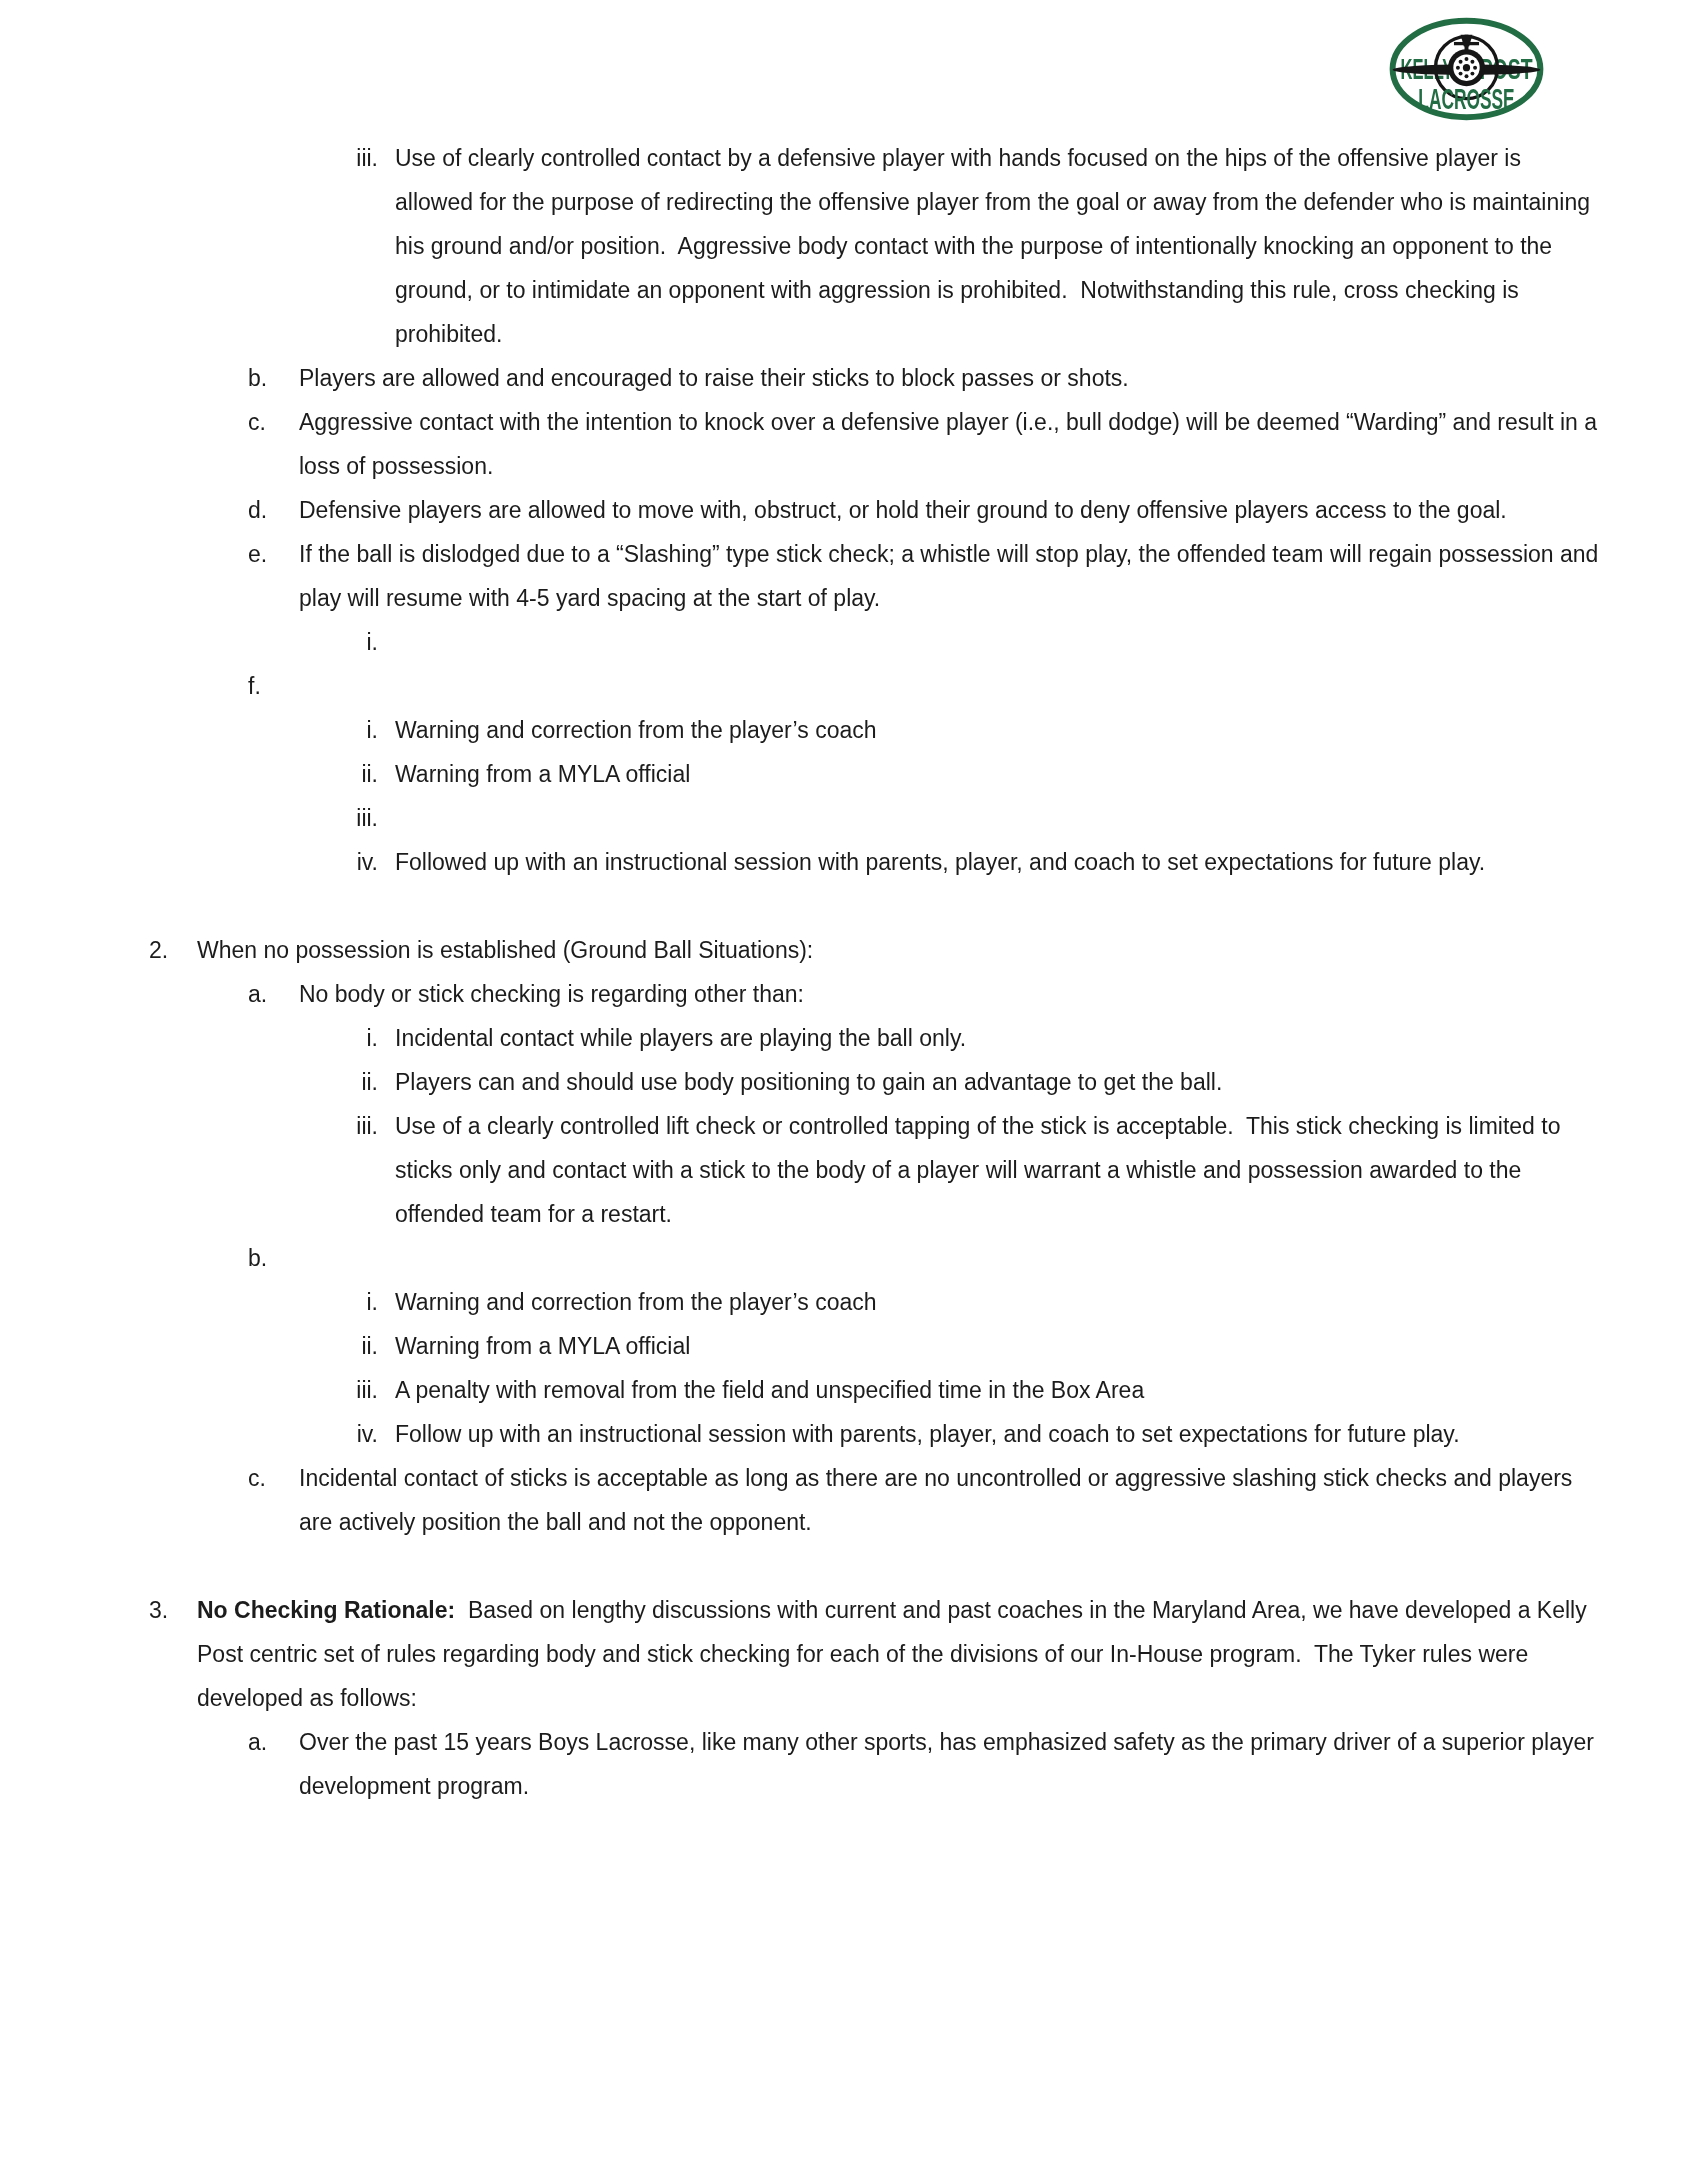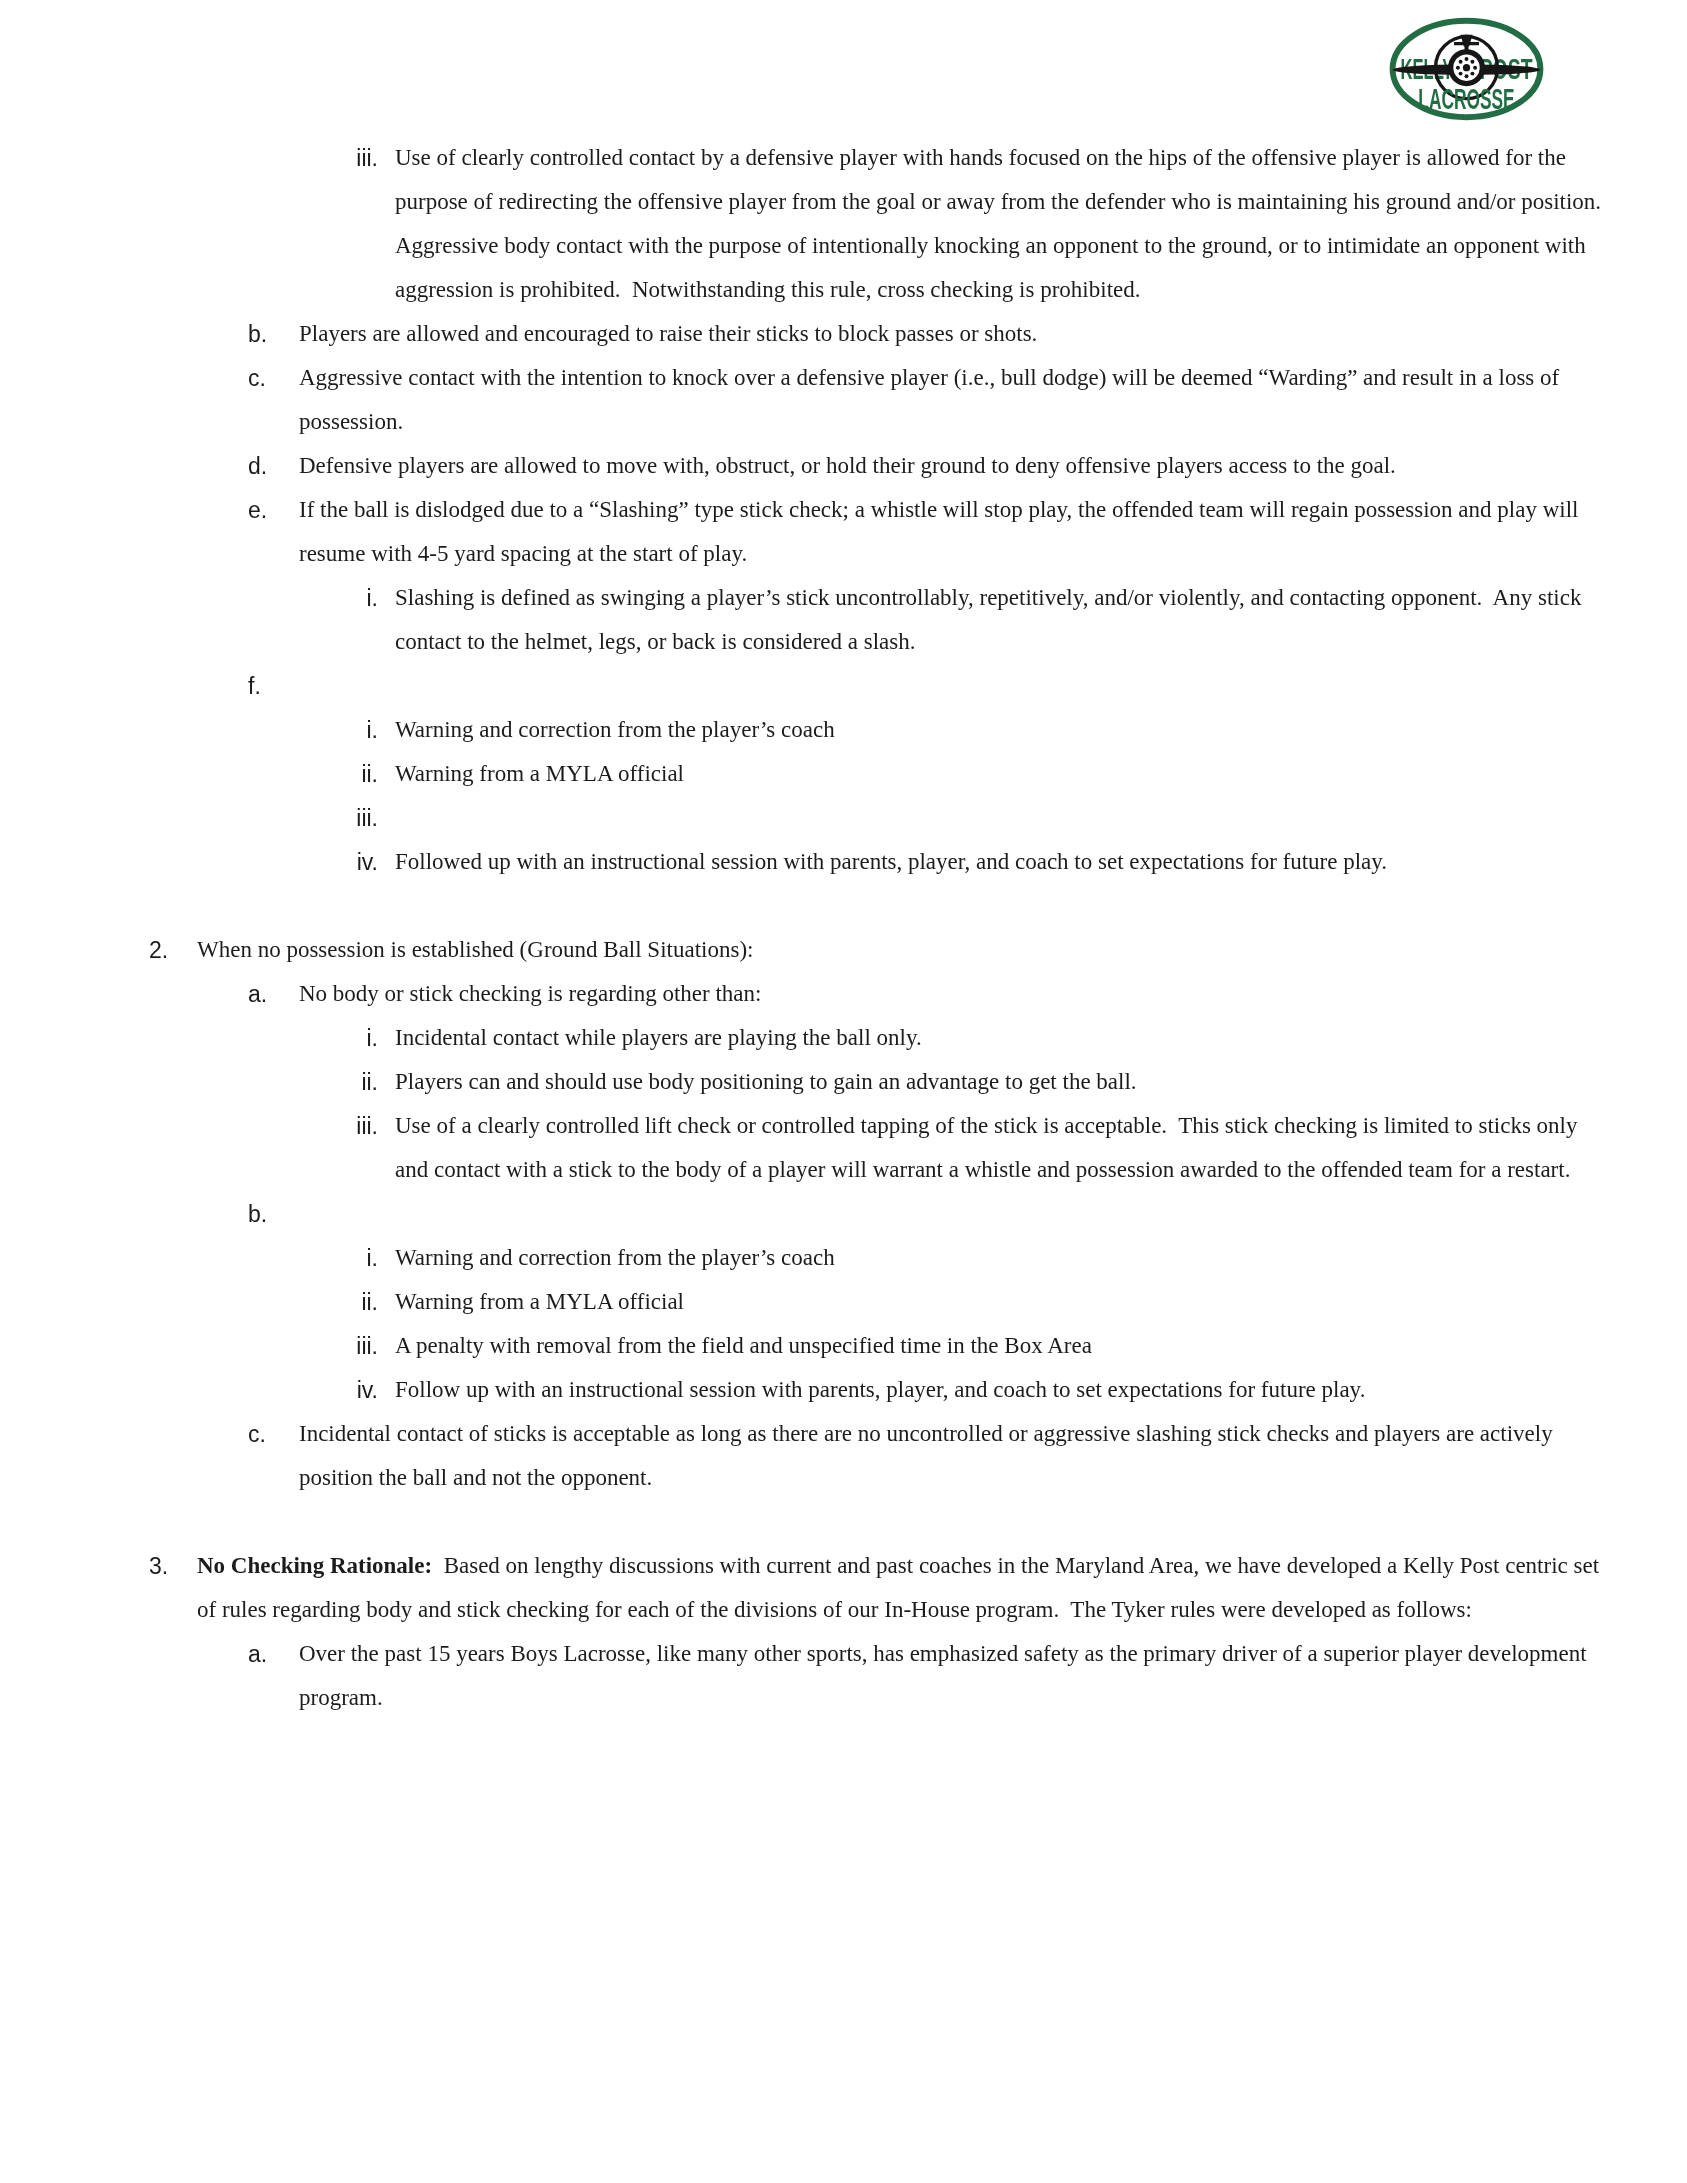--- a/index.html
+++ b/index.html
@@ -22,21 +22,21 @@
     top: 136px;
     left: 0;
     right: 0;
     padding-right: 109px;
     font-size: 23px;
     line-height: 44px;
   }
   .item { display: flex; }
   .item.gap { margin-top: 44px; }
   .marker { flex-shrink: 0; white-space: pre; }
-  .text  { flex: 1; white-space: pre-wrap; font-family: Liberation Serif, serif; }
+  .text  { flex: 1; white-space: pre-wrap; }
   .lvl1 { padding-left: 149px; }
   .lvl1 .marker { width: 48px; text-align: left; }
   .lvl2 { padding-left: 248px; }
   .lvl2 .marker { width: 51px; text-align: left; }
   .lvl3 { padding-left: 312px; }
   .lvl3 .marker { width: 66px; text-align: right; }
   .lvl3 .text { padding-left: 17px; }
   b.lead { font-weight: 700; }
   .logo {
     position: absolute;
@@ -108,21 +108,20 @@
       <div class="item lvl2">
     <span class="marker">d.</span>
     <span class="text"><span class="body">Defensive players are allowed to move with, obstruct, or hold their ground to deny offensive players access to the goal.</span></span>
   </div>
       <div class="item lvl2">
     <span class="marker">e.</span>
     <span class="text"><span class="body">If the ball is dislodged due to a “Slashing” type stick check; a whistle will stop play, the offended team will regain possession and play will resume with 4-5 yard spacing at the start of play.</span></span>
   </div>
       <div class="item lvl3">
     <span class="marker">i.</span>
-    <span class="text"><span class="body">Slashing is defined as swinging a player’s stick uncontrollably, repetitively, and/or violently, and contacting opponent.  Any stick contact to the helmet, legs, or back is considered a slash.</span></span>
   </div>
       <div class="item lvl2">
     <span class="marker">f.</span>
   </div>
       <div class="item lvl3">
     <span class="marker">i.</span>
     <span class="text"><span class="body">Warning and correction from the player’s coach</span></span>
   </div>
       <div class="item lvl3">
     <span class="marker">ii.</span>

